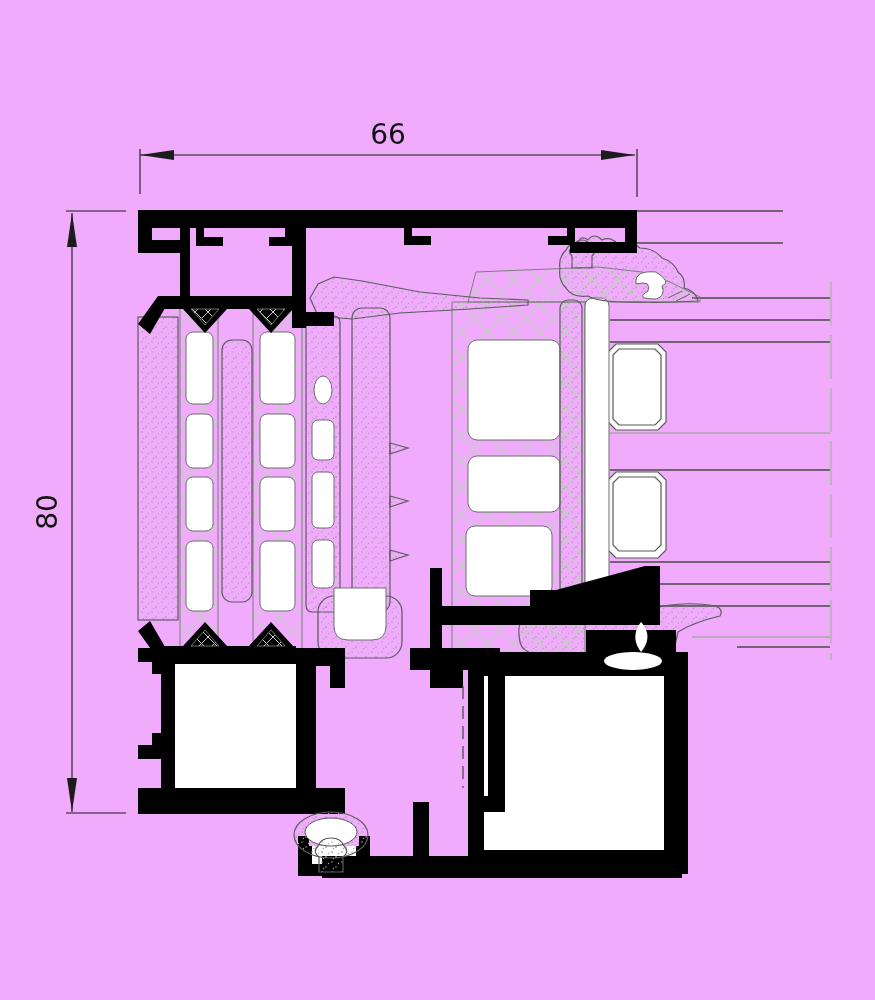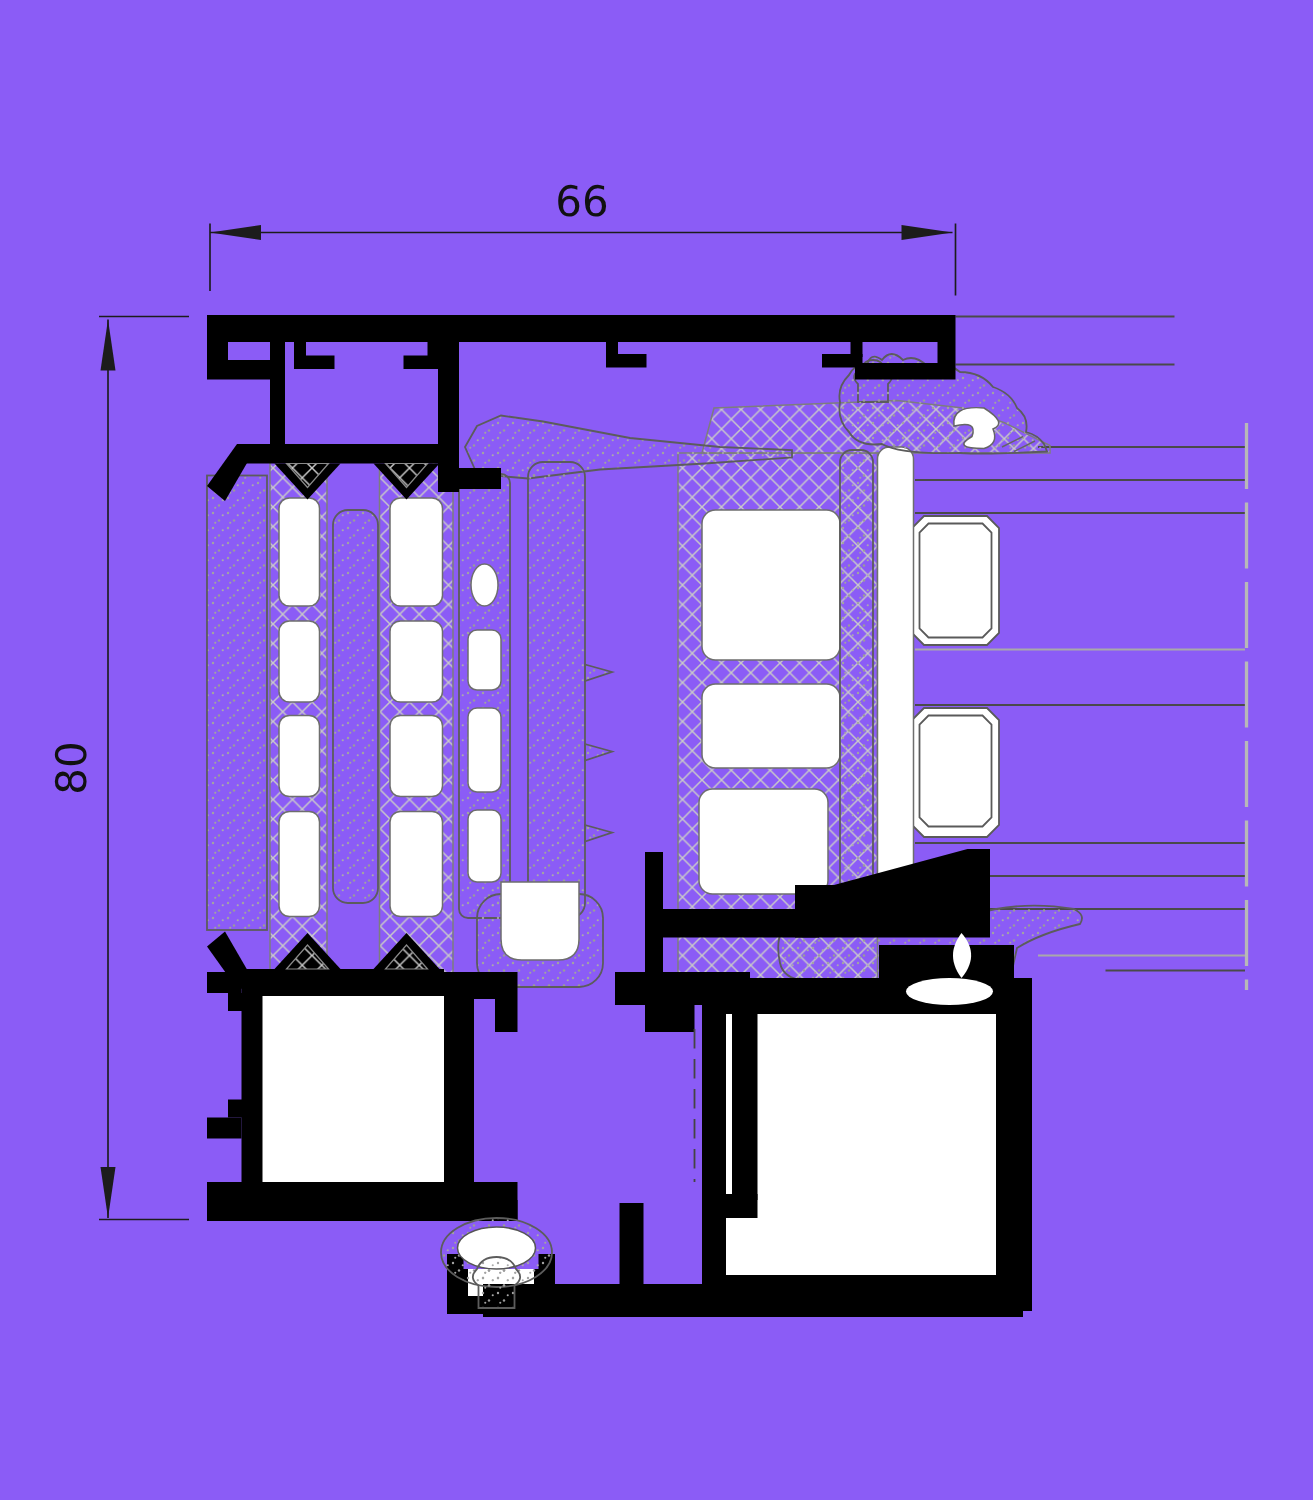--- a/index.html
+++ b/index.html
@@ -1,17 +1,17 @@
 <!DOCTYPE html>
 <html><head>
 <meta charset="utf-8">
 <style>
   html,body{margin:0;padding:0;background:#ffffff;}
   .canvas{
-    position:relative;width:875px;height:1000px;background:#8b5cf6;
+    position:relative;width:875px;height:1000px;background:#f0abfc;
     font-family:"DejaVu Sans","Liberation Sans",sans-serif;overflow:hidden;text-align:right;
   }
   svg{position:absolute;left:0;top:0;}
   .alu{fill:#000000;stroke:none;}
   .wht{fill:#ffffff;stroke:none;}
   .cell{fill:#ffffff;stroke:#6e6e6e;stroke-width:1;}
   .xh{fill:url(#xh);stroke:#7d7d7d;stroke-width:1;}
   .xhn{fill:url(#xh);stroke:#8a8a8a;stroke-width:.8;}
   .gsk{fill:url(#st);stroke:#5c5c5c;stroke-width:1.2;}
   .gl{stroke:#4a4a4a;stroke-width:1.4;fill:none;}

